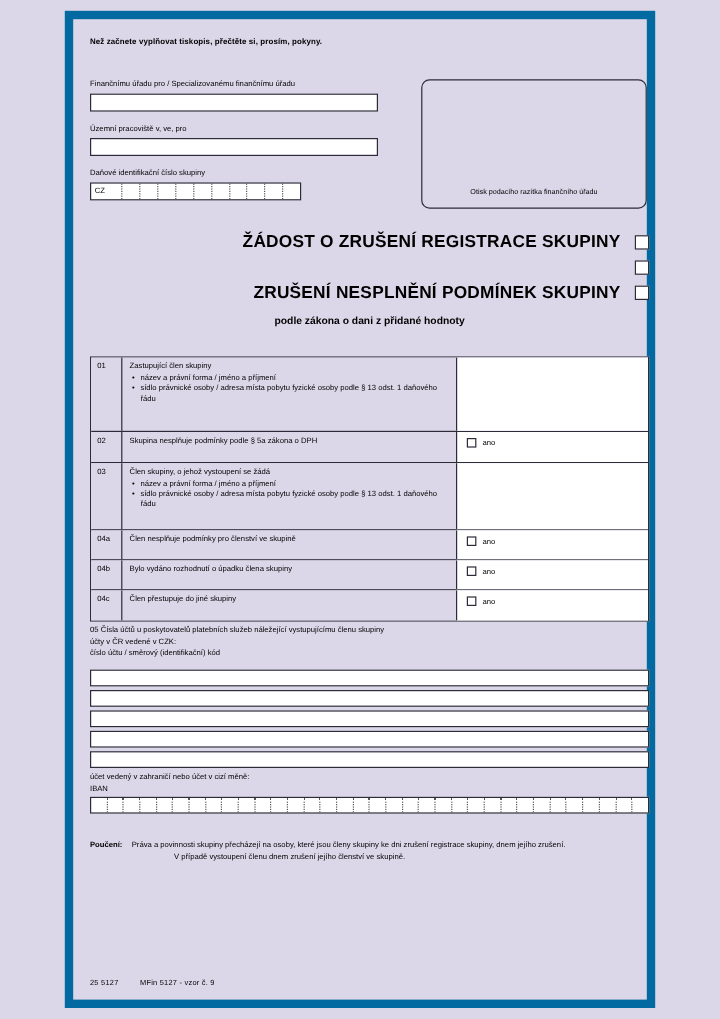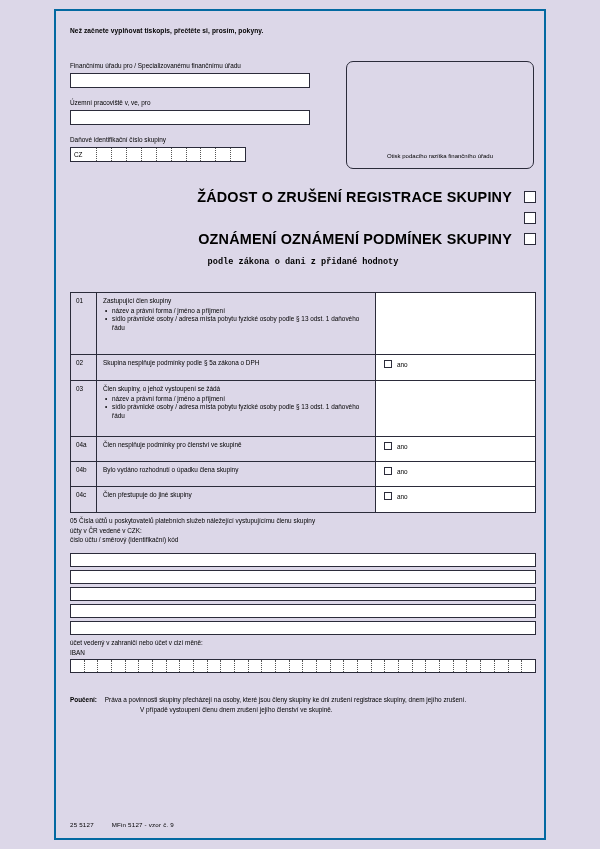--- a/index.html
+++ b/index.html
@@ -21,21 +21,21 @@
     height: 849px;
     background: #dcd7e8;
     box-sizing: border-box;
   }
   .sheet {
     position: absolute;
     left: 54px;
     top: 9px;
     width: 492px;
     height: 831px;
-    border: 2px solid #0369a1;
+    border: 7px solid #0369a1;
     background: #dcd7e8;
     box-sizing: border-box;
   }
   .instr {
     position: absolute;
     left: 14px;
     top: 16px;
     font-size: 6.6px;
     font-weight: bold;
     letter-spacing: 0.1px;
@@ -123,21 +123,20 @@
     box-sizing: border-box;
   }
   .subtitle {
     position: absolute;
     left: 14px;
     top: 246px;
     width: 466px;
     text-align: center;
     font-size: 8.6px;
     font-weight: bold;
-    font-family: Liberation Mono, monospace;
   }
 
   
   .table {
     position: absolute;
     left: 14px;
     top: 281px;
     width: 466px;
     border: 1px solid #2b2b3a;
     box-sizing: border-box;
@@ -298,21 +297,21 @@
 
     <div class="titles">
       <div class="title-row">
         <span class="t">ŽÁDOST O ZRUŠENÍ REGISTRACE SKUPINY</span>
         <span class="title-cb"></span>
       </div>
       <div class="title-row">
         <span class="title-cb"></span>
       </div>
       <div class="title-row">
-        <span class="t">OZNÁMENÍ OZNÁMENÍ PODMÍNEK SKUPINY</span>
+        <span class="t">ZRUŠENÍ NESPLNĚNÍ PODMÍNEK SKUPINY</span>
         <span class="title-cb"></span>
       </div>
     </div>
 
     <div class="subtitle">podle zákona o dani z přidané hodnoty</div>
 
     <div class="table">
 
       <div class="trow" style="height:62px;">
         <div class="tnum">01</div>

